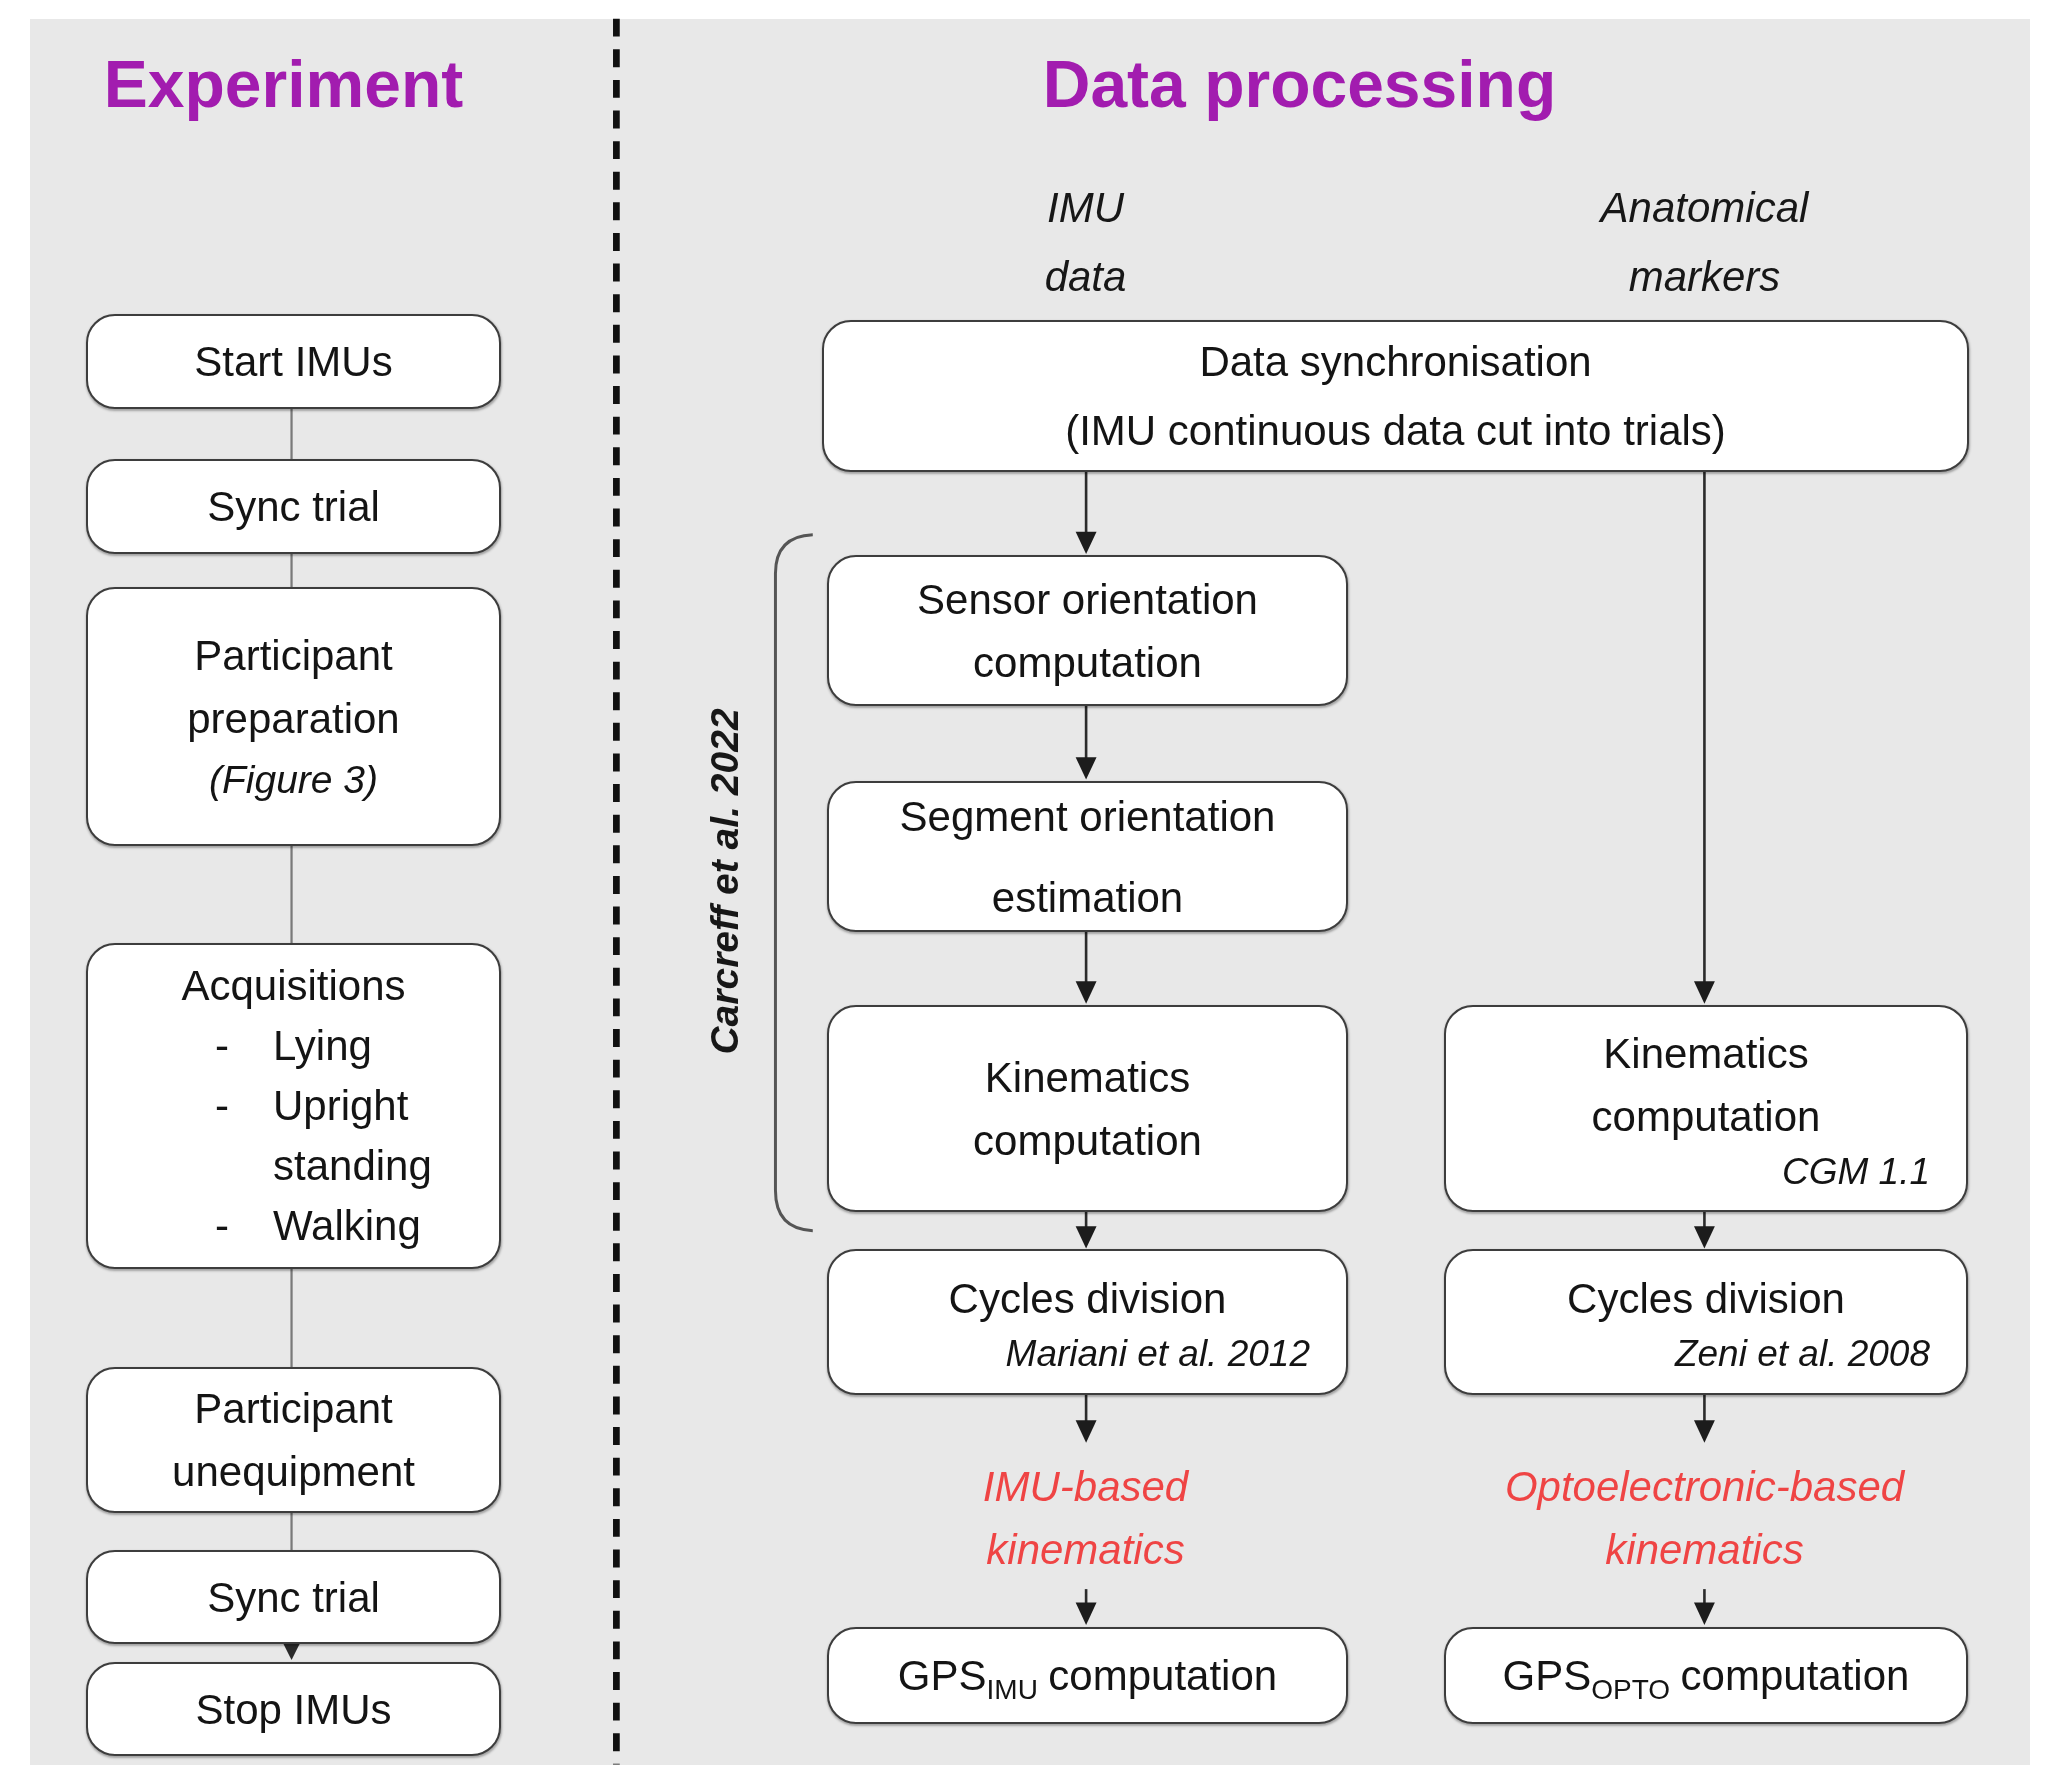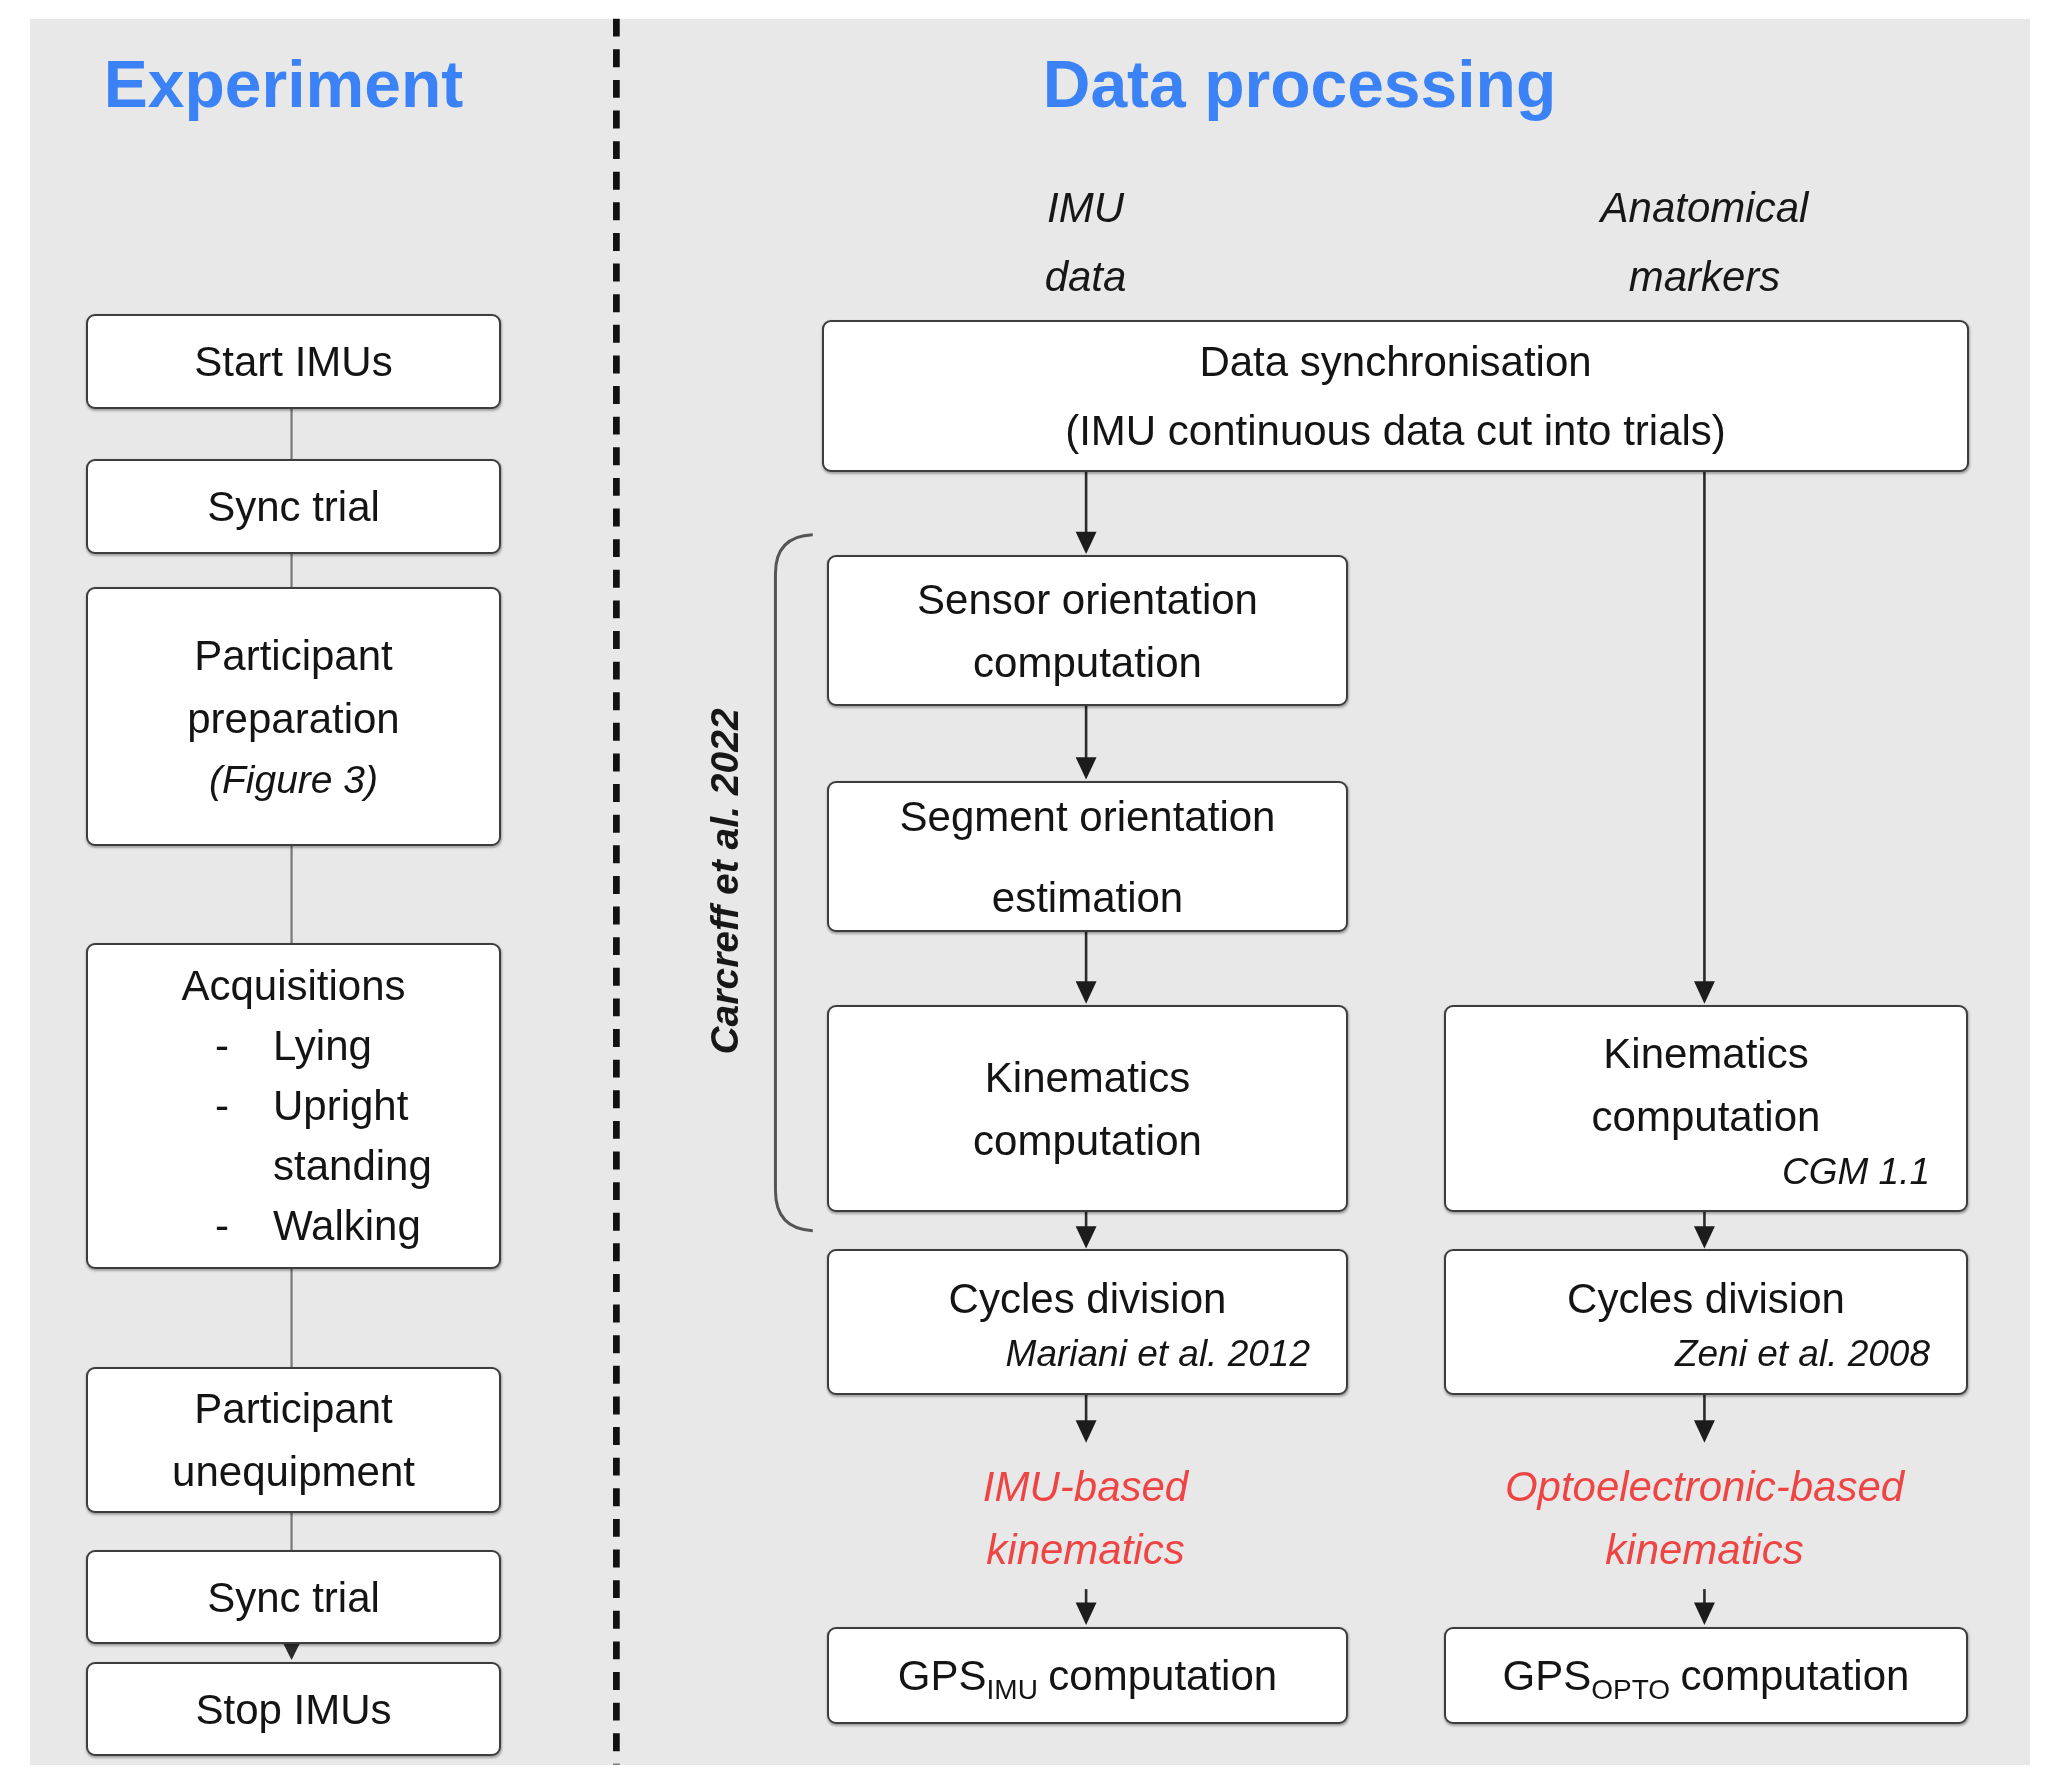--- a/index.html
+++ b/index.html
@@ -5,29 +5,29 @@
   html,body { margin:0; padding:0; background:#ffffff; }
   .page {
     position:relative; width:2046px; height:1790px; background:#ffffff;
     font-family:"Liberation Sans", sans-serif; color:#141414; overflow:hidden;
   }
   .panel { position:absolute; left:30px; top:18.7px; width:2000px; height:1746px; background:#e8e8e8; }
   .connector-layer { position:absolute; left:0; top:0; width:2046px; height:1790px; pointer-events:none; }
 
   .sec-title {
     position:absolute; font-size:66px; font-weight:bold; text-align:center;
-    letter-spacing:0; color:#3b82f6; white-space:nowrap;
+    letter-spacing:0; color:#a21caf; white-space:nowrap;
   }
   .col-label {
     position:absolute; font-size:42px; font-style:italic; text-align:center;
     line-height:69px; color:#171717;
   }
 
   .flow-box {
-    position:absolute; background:#ffffff; border:2.2px solid #3d3d3d; border-radius:9px;
+    position:absolute; background:#ffffff; border:2.2px solid #3d3d3d; border-radius:29px;
     box-shadow:0.7px 1.5px 2.2px rgba(0,0,0,0.30);
     display:flex; flex-direction:column; align-items:center; justify-content:center;
     font-size:42px; text-align:center; color:#141414;
   }
   .bl { line-height:63px; }
   .bl-wide { line-height:69px; }
   .note-italic { font-style:italic; font-size:39px; line-height:60px; }
   .box-ref { align-self:flex-end; padding-right:36px; font-style:italic; font-size:37px; line-height:48px; }
 
   .acq-box { justify-content:flex-start; padding-top:10.5px; }

